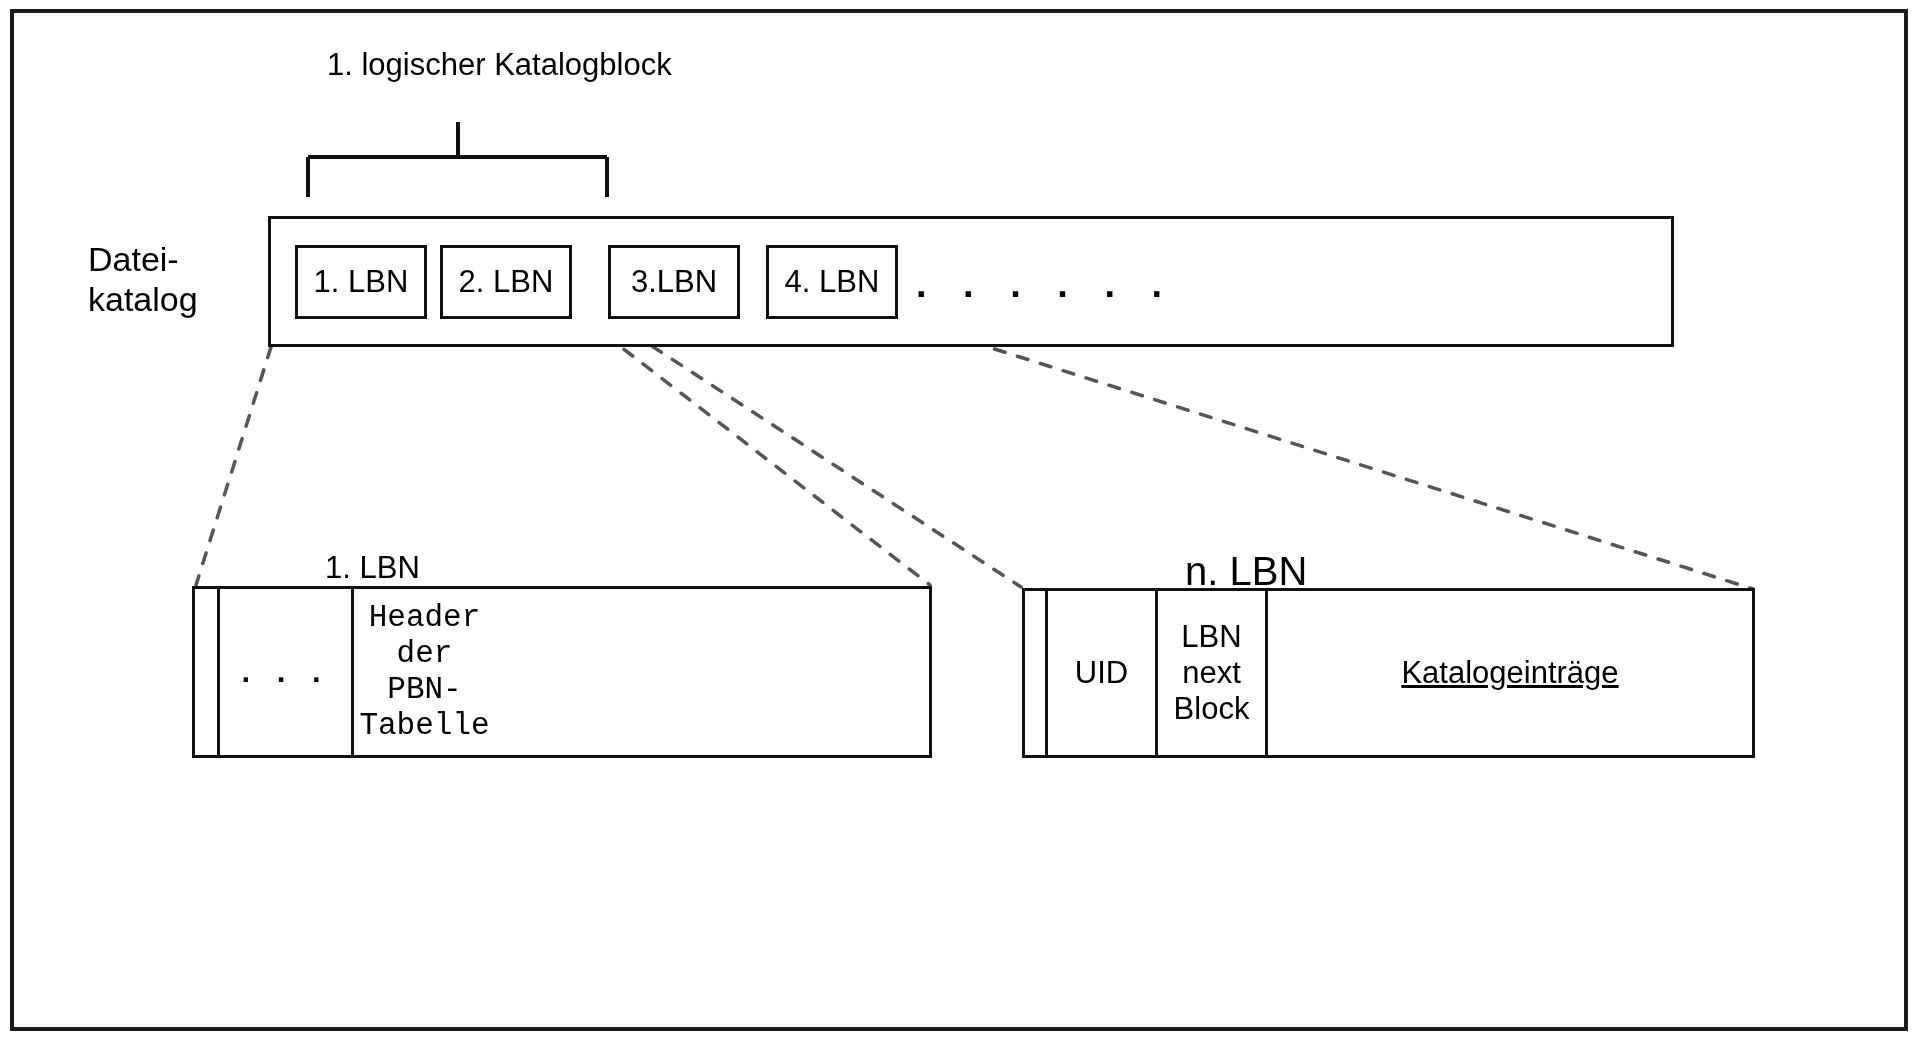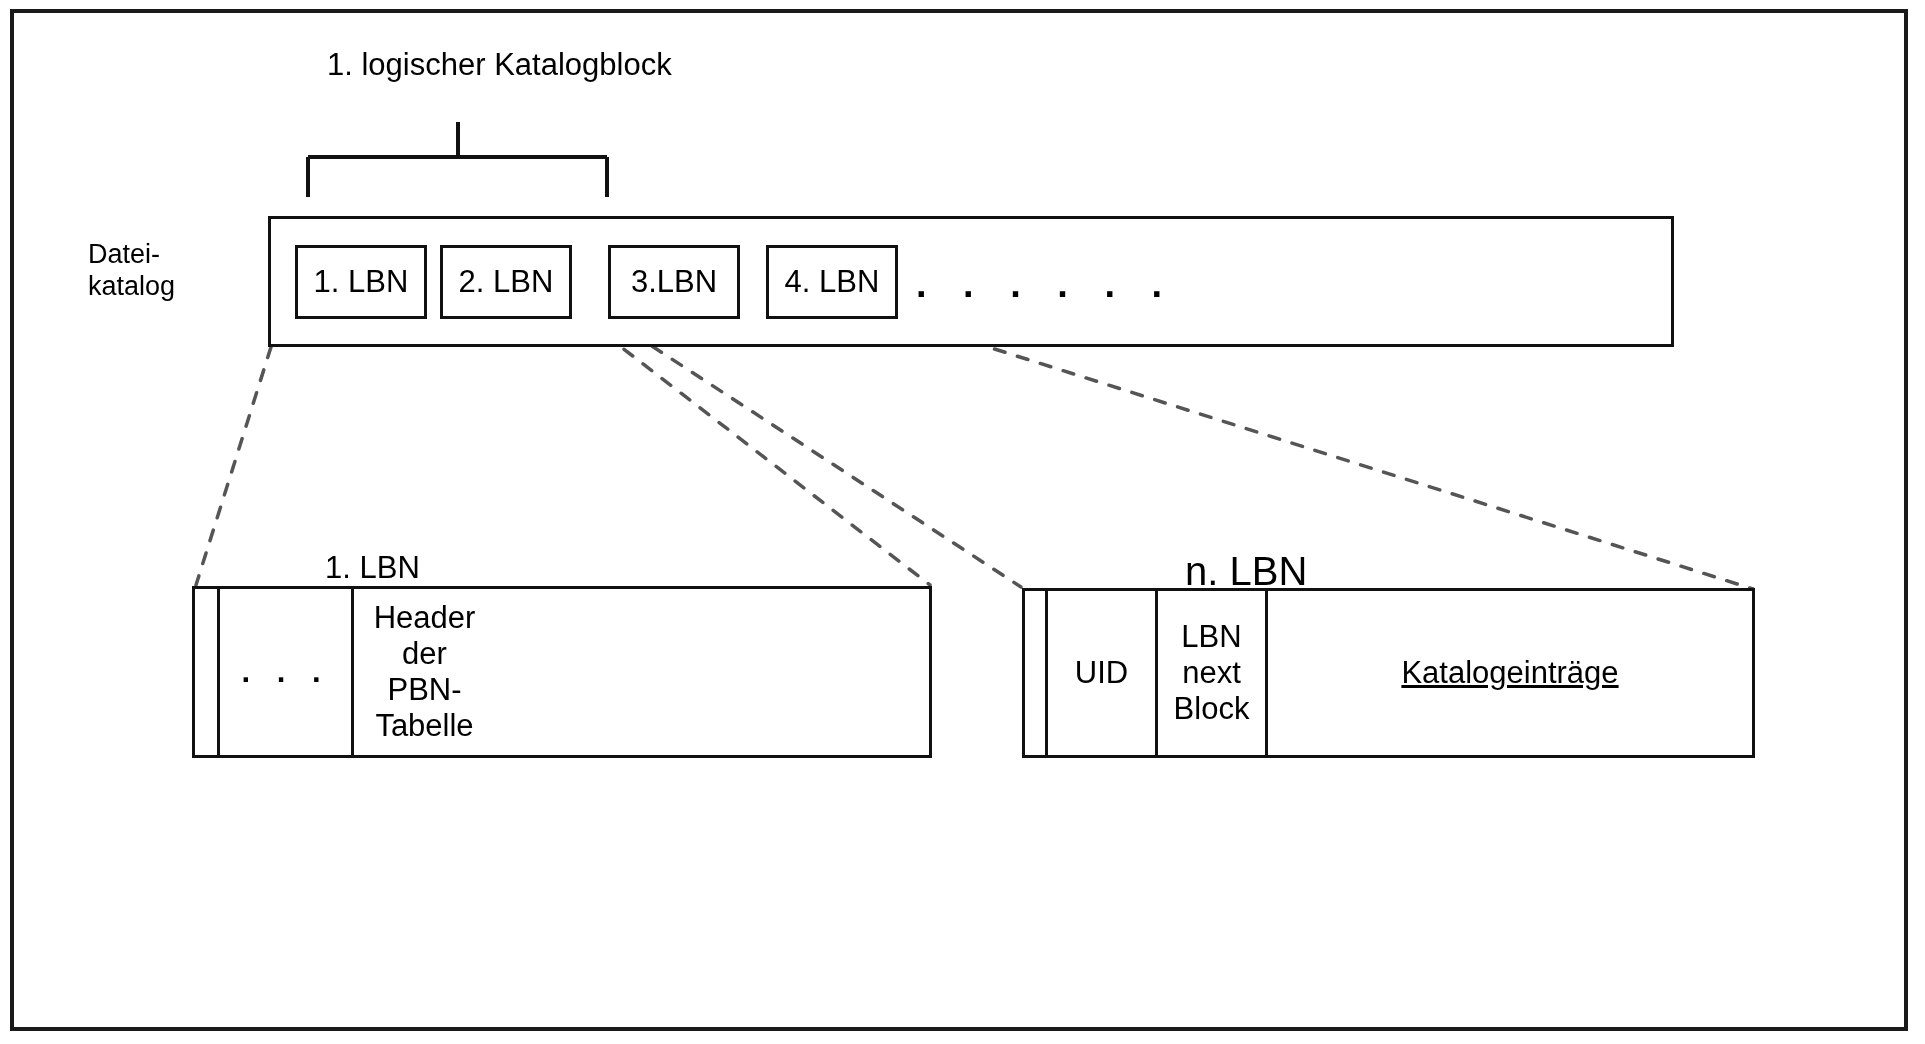--- a/index.html
+++ b/index.html
@@ -47,21 +47,21 @@
   
   #title-logical-block {
     left: 327px;
     top: 47px;
     font-size: 31px;
   }
   
   #label-dateikatalog {
     left: 88px;
     top: 239px;
-    font-size: 27px;
+    font-size: 34px;
   }
   
   #catalog-box {
     position: absolute;
     left: 268px;
     top: 216px;
     width: 1406px;
     height: 131px;
     border: 3px solid #111111;
     box-sizing: border-box;
@@ -126,21 +126,21 @@
     justify-content: center;
     text-align: center;
     font-size: 31px;
     white-space: pre-line;
     line-height: 1.16;
   }
   #detail-left-block .cell:last-child { border-right: none; }
   #cell-left-spacer   { width: 25px; }
   #cell-bct           { width: 441px; }
   #cell-left-ellipsis { width: 134px; letter-spacing: 9px; font-size: 36px; font-weight: 700; }
-  #cell-pbn-header    { width: 134px; justify-content: flex-start; text-align: left; padding-left: 7px; }
+  #cell-pbn-header    { width: 134px; justify-content: flex-start; text-align: left; padding-left: 7px; font-family: Liberation Mono, monospace; }
 
   
   #detail-right-block {
     position: absolute;
     left: 1022px;
     top: 588px;
     width: 733px;
     height: 170px;
     box-sizing: border-box;
     border: 3px solid #111111;

